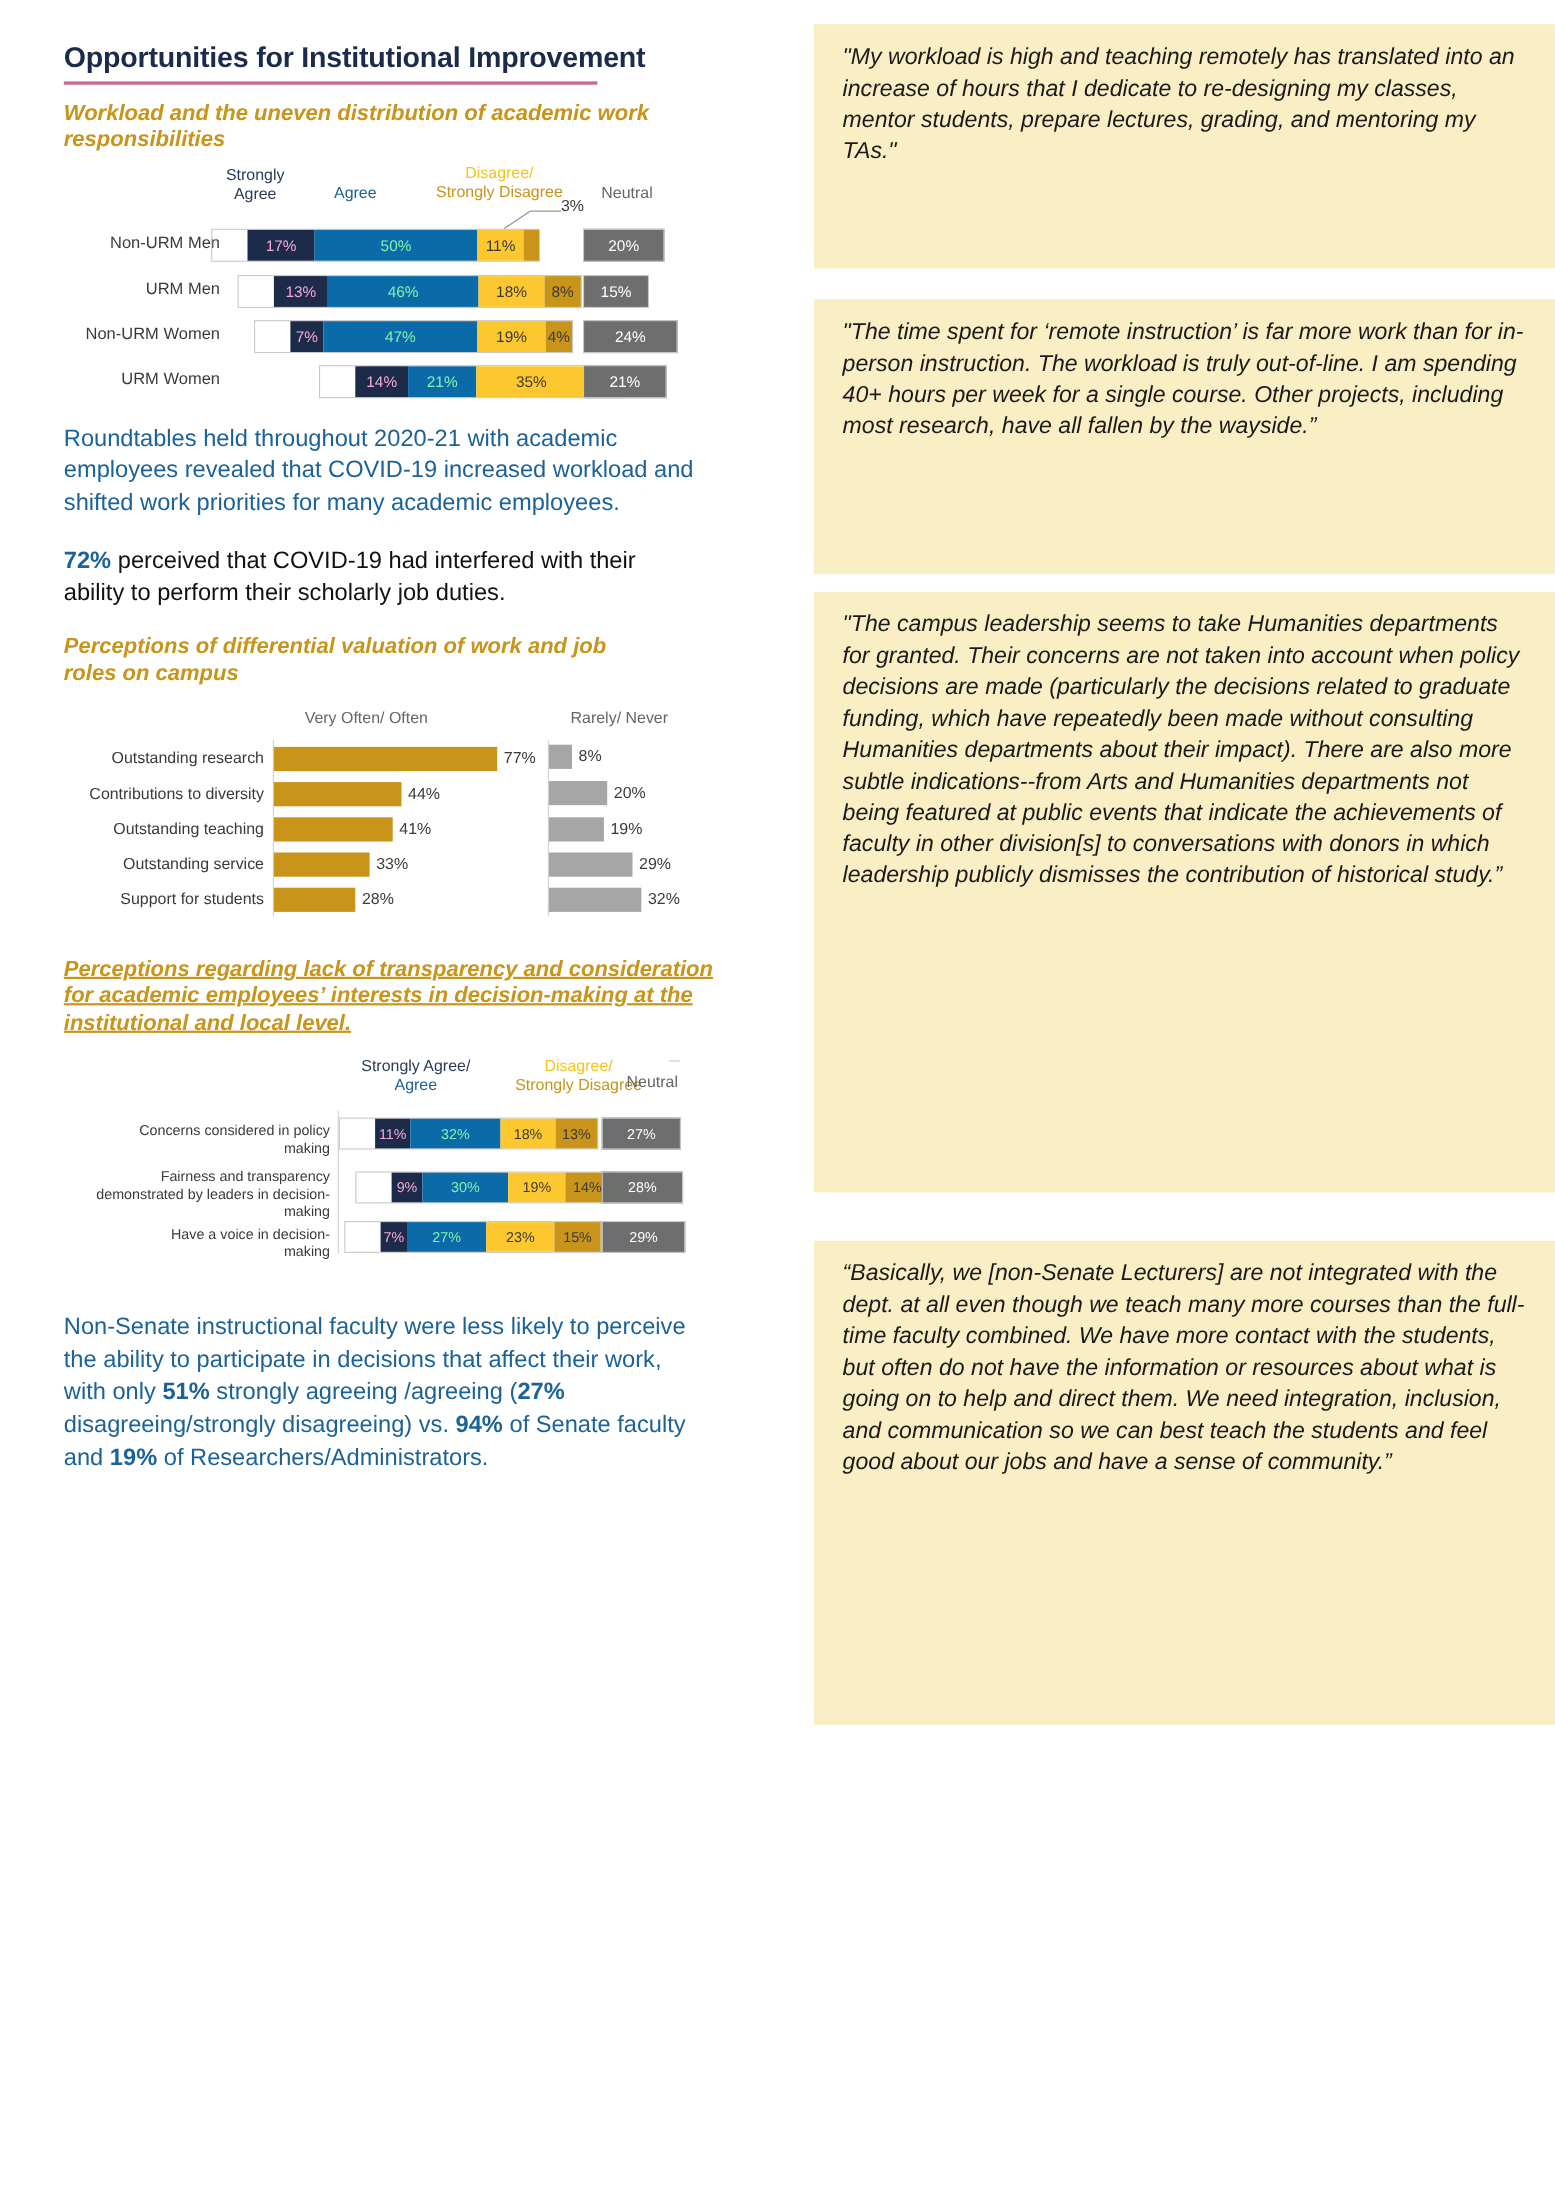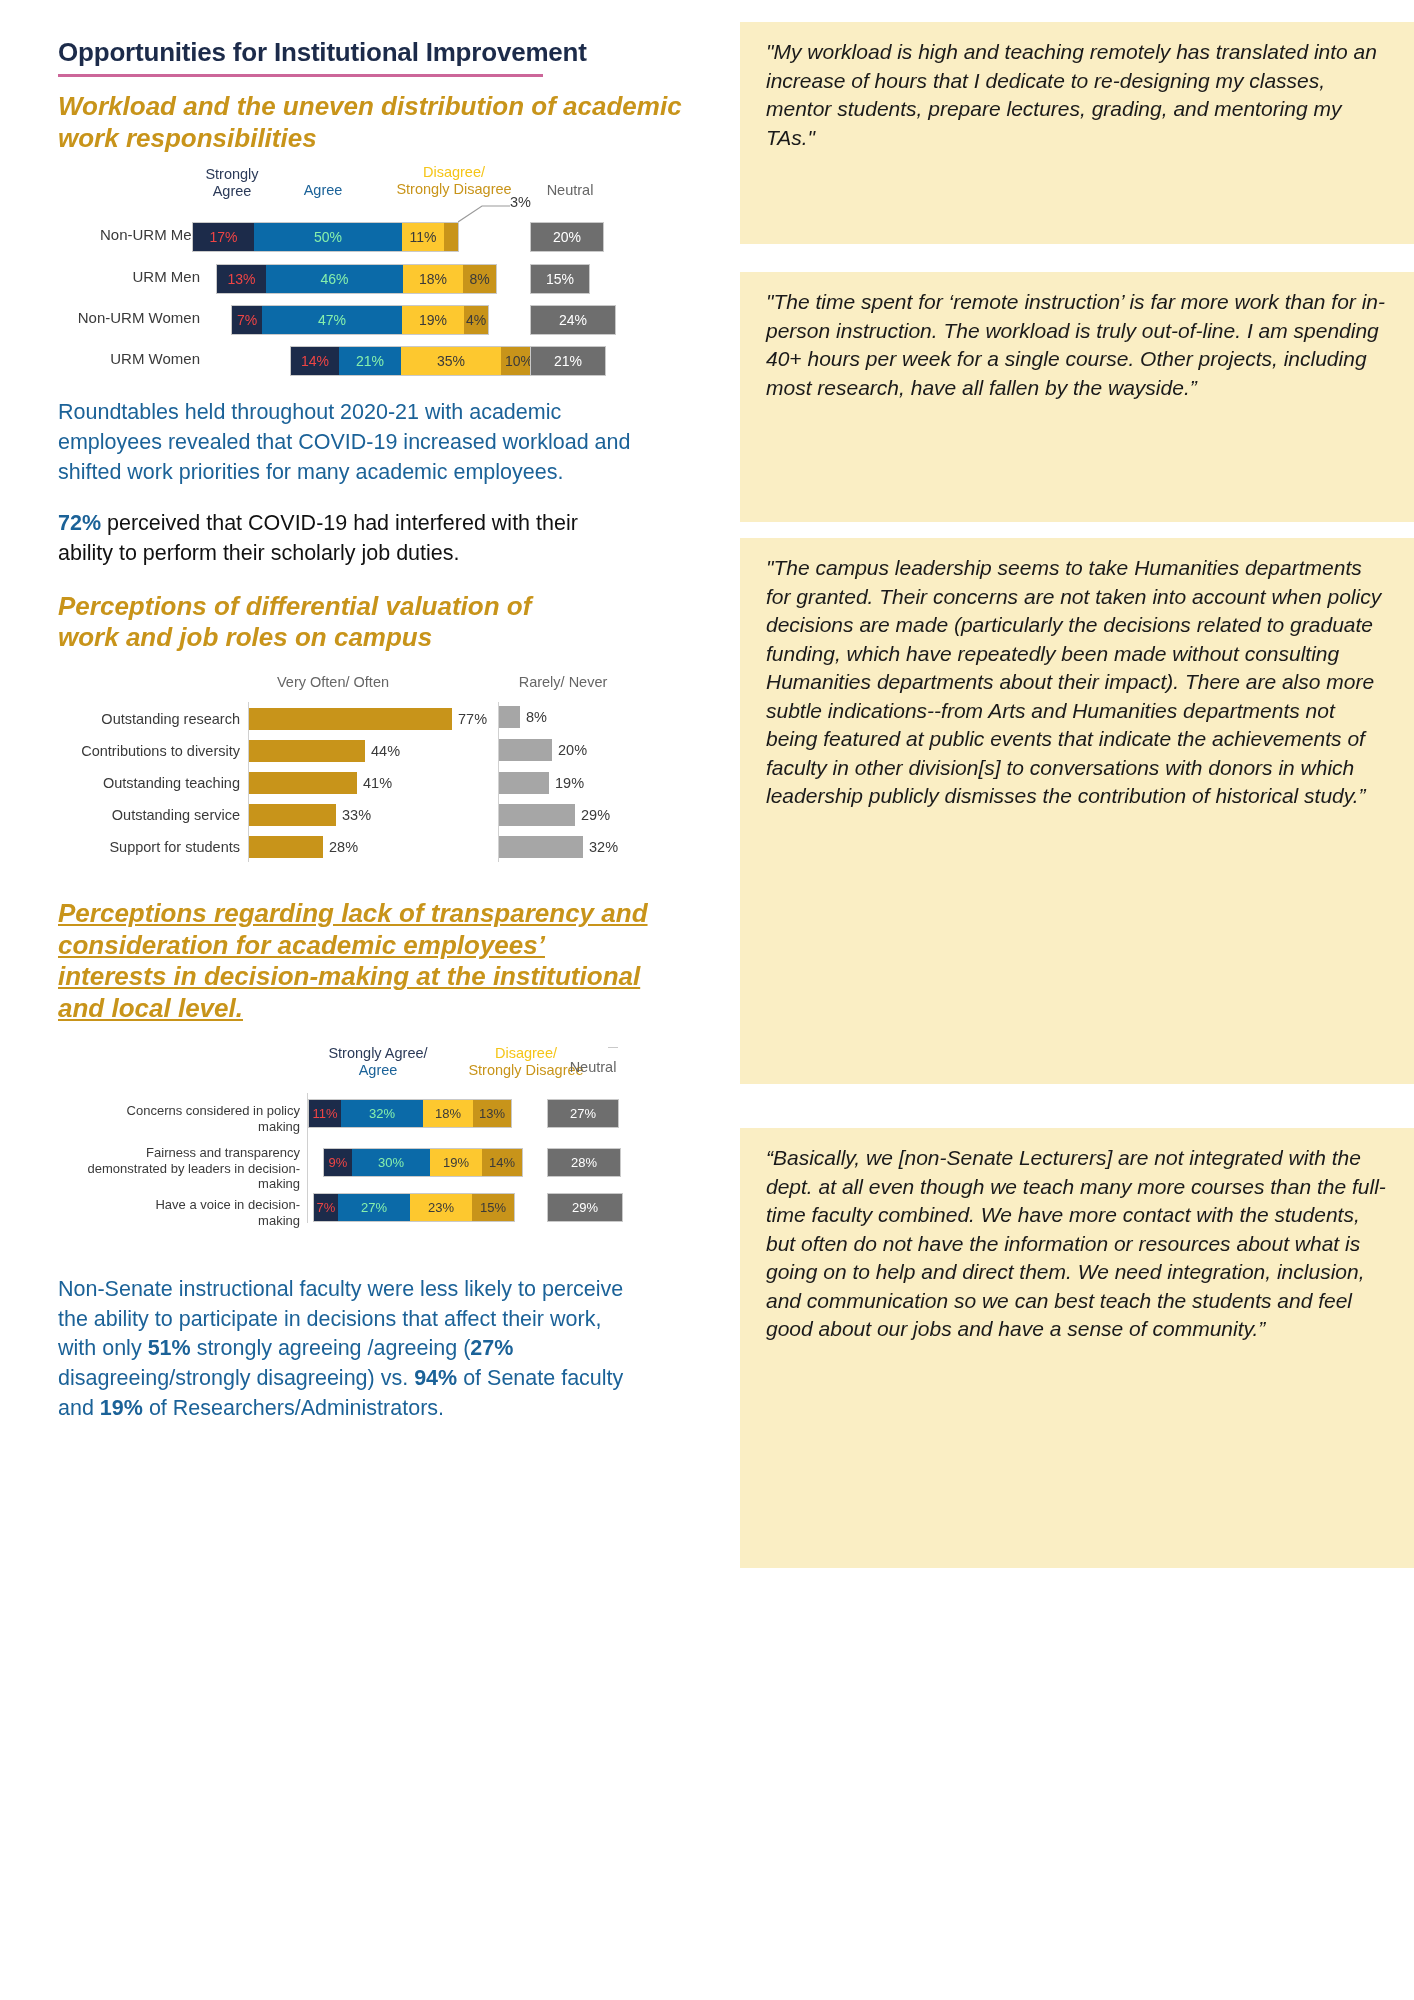--- a/index.html
+++ b/index.html
@@ -22,21 +22,21 @@
   .main-title {
     font-size: 26px; font-weight: bold; color: #1c2b4a;
     letter-spacing: -0.2px; line-height: 1.15;
     margin: 0 0 6px 0;
   }
   .title-rule {
     width: 485px; height: 3px; background: #cc6699;
     margin: 0 0 14px 0;
   }
   .section-head {
-    font-size: 26px; font-weight: bold; font-style: italic;
+    font-size: 20px; font-weight: bold; font-style: italic;
     color: #c8941a; line-height: 1.22; margin: 0 0 6px 0;
   }
 
   
   .chart { position: relative; }
   .col-head {
     position: absolute; text-align: center; line-height: 1.18;
     font-size: 14.5px; color: #555;
   }
   .col-head.blue { color: #1b6298; }
@@ -51,21 +51,21 @@
     text-align: right; line-height: 1.2;
   }
   .stack {
     position: absolute; display: flex; height: 30px;
     border: 1px solid #c9c9c9;
   }
   .seg {
     display: flex; align-items: center; justify-content: center;
     font-size: 14px; height: 100%; overflow: hidden; white-space: nowrap;
   }
-  .seg.sa  { background: #1c2b4a; color: #ef4444; }
+  .seg.sa  { background: #1c2b4a; color: #f9a8d4; margin-left: 32px; }
   .seg.ag  { background: #0b6aa8; color: #86efac; }
   .seg.dis { background: #fdc82f; color: #3a3a3a; }
   .seg.sd  { background: #c8941a; color: #3a3a3a; }
   .neutral-bar {
     position: absolute; height: 30px; background: #6e6e6e;
     color: #fff; font-size: 14px;
     display: flex; align-items: center; justify-content: center;
     border: 1px solid #c9c9c9;
   }
   .callout-line { position: absolute; }

